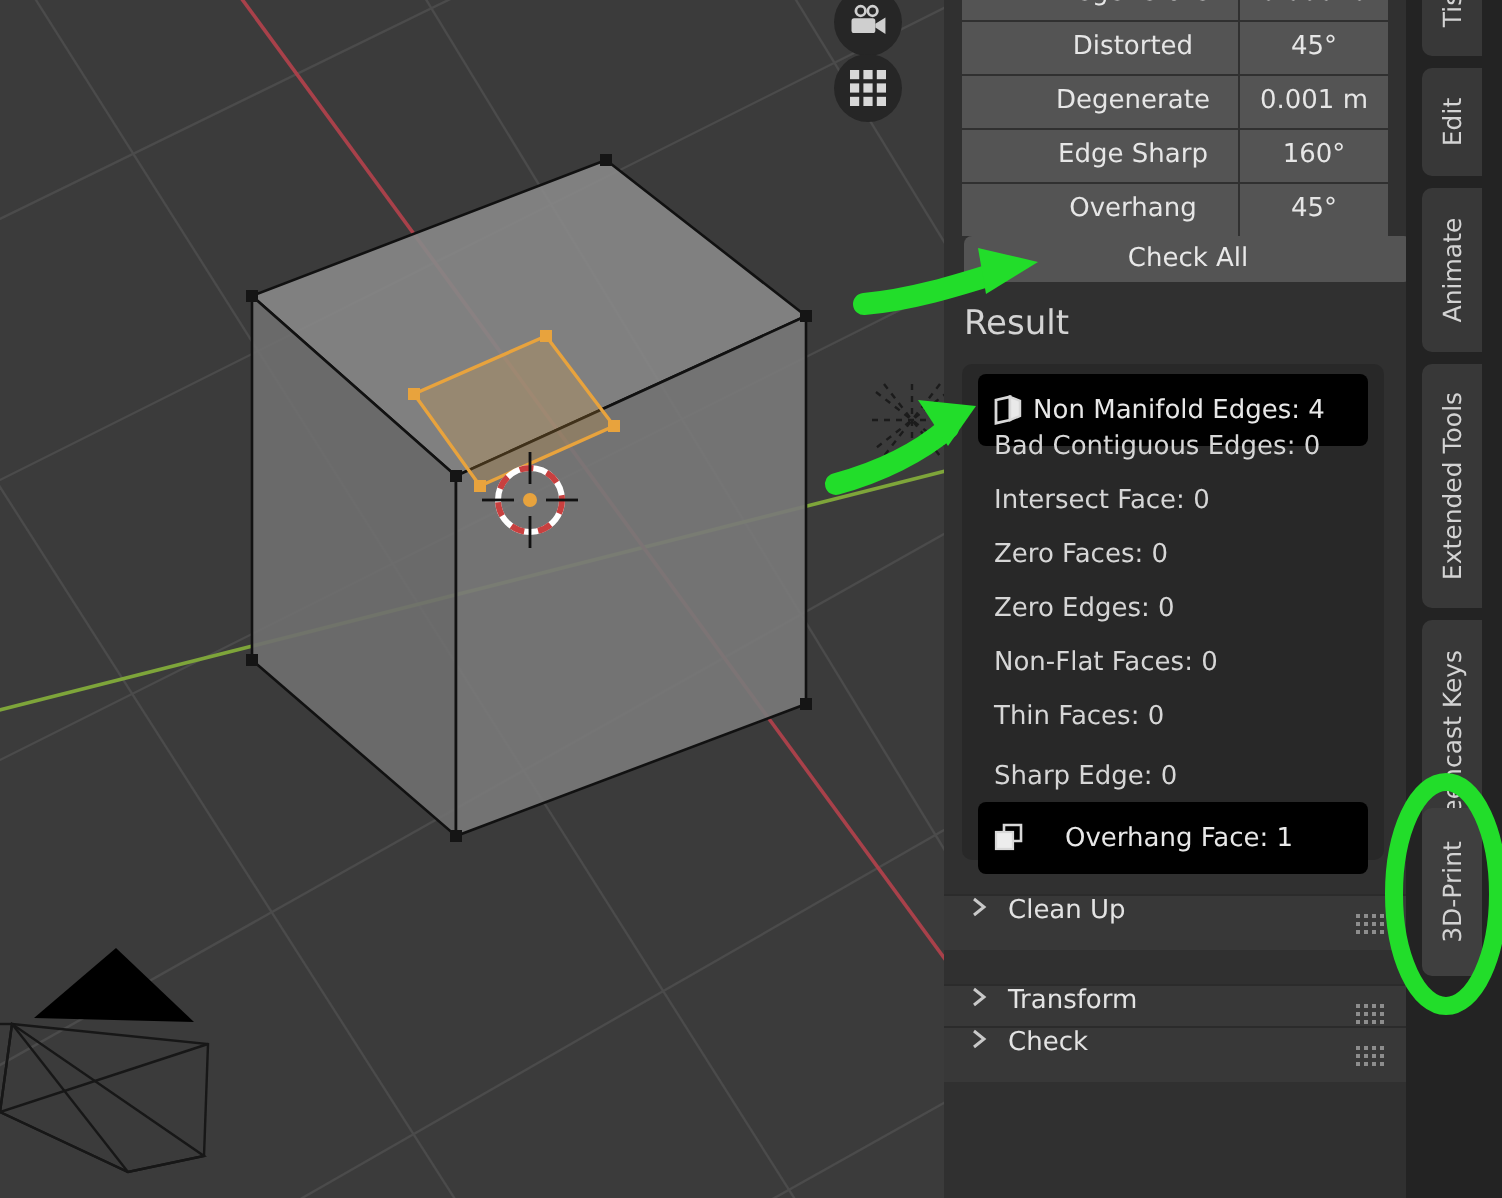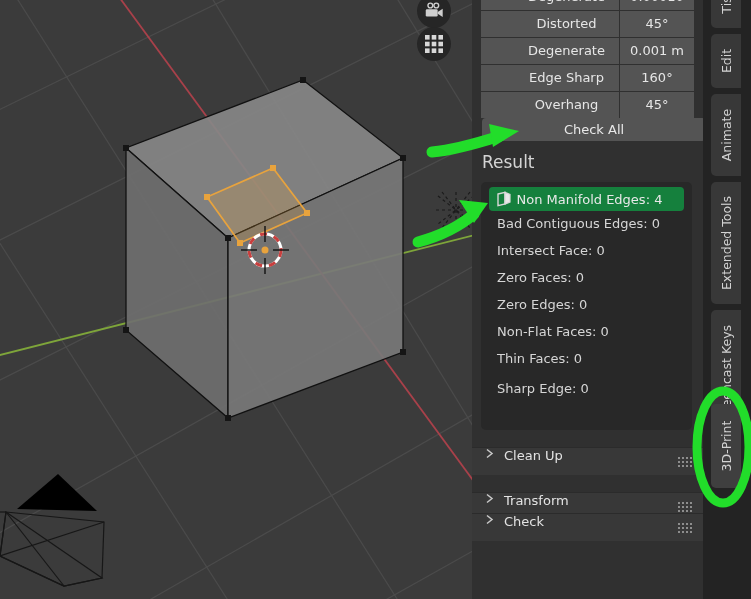--- a/index.html
+++ b/index.html
@@ -92,22 +92,22 @@
   #result-box {
     position: absolute;
     left: 481px; top: 182px;
     width: 211px; height: 248px;
     background: #282828;
     border-radius: 5px;
   }
   .result-op-btn {
     position: absolute;
     left: 8px;
-    width: 195px; height: 24px;
-    background: #15803d;
+    width: 195px; height: 36px;
+    background: #000000;
     border-radius: 4px;
     display: flex; align-items: center;
     cursor: pointer;
   }
   #btn-nonmanifold { top: 5px; }
   #btn-overhang    { top: 219px; }
   .result-op-btn .op-icon {
     width: 22px; height: 20px;
     margin-left: 4px;
     display: flex; align-items: center; justify-content: center;
@@ -361,20 +361,29 @@
   </div>
 
   <div class="result-line" style="top:34px">Bad Contiguous Edges: 0</div>
   <div class="result-line" style="top:61px">Intersect Face: 0</div>
   <div class="result-line" style="top:88px">Zero Faces: 0</div>
   <div class="result-line" style="top:115px">Zero Edges: 0</div>
   <div class="result-line" style="top:142px">Non-Flat Faces: 0</div>
   <div class="result-line" style="top:169px">Thin Faces: 0</div>
   <div class="result-line" style="top:199px">Sharp Edge: 0</div>
 
+  <div class="result-op-btn" id="btn-overhang">
+    <span class="op-icon">
+      <svg width="17" height="16" viewBox="0 0 17 16">
+        <polygon points="6,1.5 14.5,1.5 14.5,9.5 6,9.5" fill="none" stroke="#d8d8d8" stroke-width="1.3"></polygon>
+        <rect x="2" y="5" width="8.5" height="8.5" fill="#ededed" stroke="#d8d8d8" stroke-width="1.1"></rect>
+      </svg>
+    </span>
+    <span class="op-label">Overhang Face: 1</span>
+  </div>
 </div>
 
 <div class="panel-header" id="panel-cleanup">
   <span class="chev">
     <svg width="11" height="11" viewBox="0 0 11 11">
       <polyline points="3,1.5 8,5.5 3,9.5" fill="none" stroke="#c9c9c9" stroke-width="1.5"></polyline>
     </svg>
   </span>
   <span class="ptitle">Clean Up</span>
   <span class="grip">

